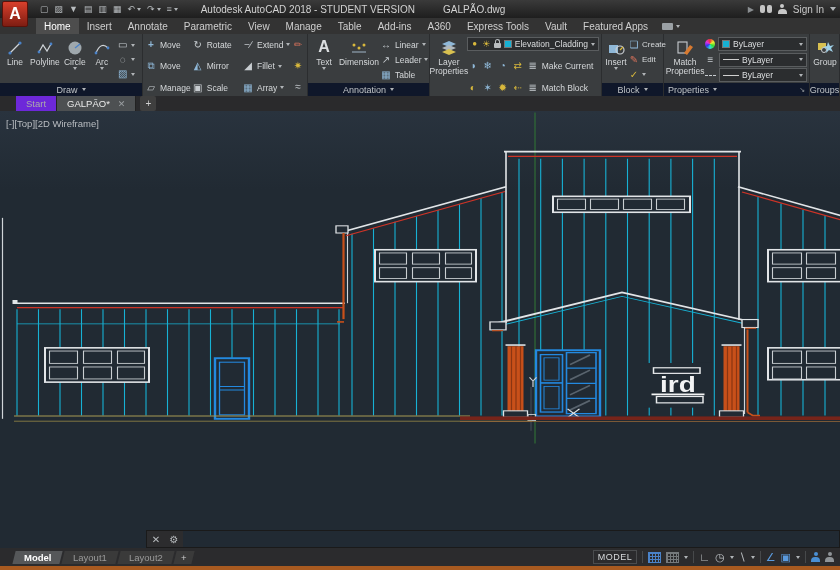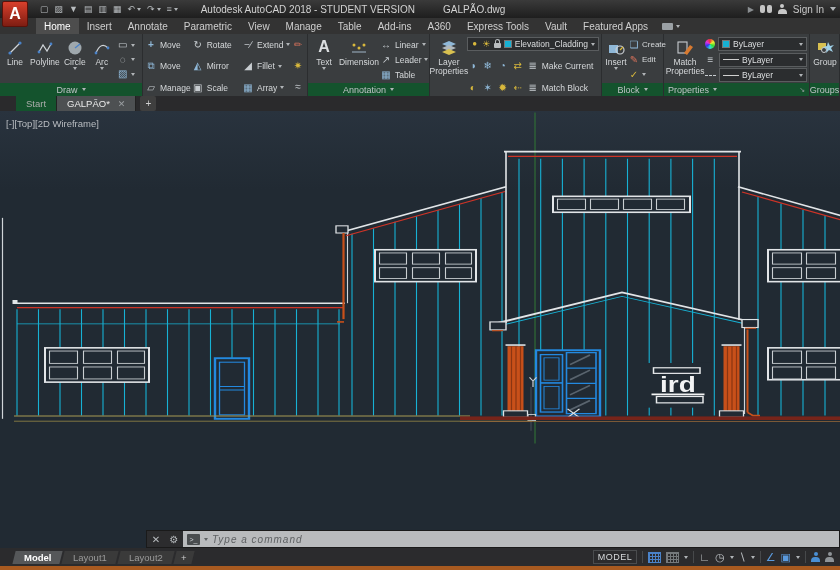--- a/index.html
+++ b/index.html
@@ -37,21 +37,21 @@
     padding-left:36px;font-size:10px;color:#cfcfcf;z-index:40}
   .rtab{padding:0 8px;display:flex;align-items:center;cursor:default;white-space:nowrap}
   .rtab.active{background:#4d4d4d;color:#ffffff}
   .tab-extra{display:flex;align-items:center;gap:3px;padding:0 6px}
   .tab-extra .scr{width:11px;height:7px;background:#9aa0a4;border-radius:1px}
   
   .ribbon{position:absolute;top:34px;left:0;right:0;height:62px;background:#3a3d3f;display:flex;z-index:40}
   .panel{display:flex;flex-direction:column;border-right:1px solid #2b2d2f;min-width:0}
   .panel-body{flex:1;display:flex;align-items:stretch;padding:2px 2px 0 2px;gap:1px}
   .panel-label{height:13px;font-size:9px;color:#bfc3c6;display:flex;align-items:center;justify-content:center;
-    gap:4px;background:#14532d;white-space:nowrap;padding:0 4px}
+    gap:4px;background:#0f172a;white-space:nowrap;padding:0 4px}
   .bigbtn{display:flex;flex-direction:column;align-items:center;justify-content:flex-start;
     font-size:8.5px;color:#d6d9db;padding:1px 1px;line-height:1.05;text-align:center;min-width:26px}
   .bigicon{height:21px;display:flex;align-items:center;justify-content:center}
   .col{display:flex;flex-direction:column;justify-content:space-between;padding:1px 0}
   .smallbtn{display:flex;align-items:center;gap:3px;font-size:8.5px;color:#d6d9db;height:15px;white-space:nowrap}
   .gi{font-size:10px;line-height:1;color:#8fb8d8;width:12px;text-align:center;flex:none}
   .gi.y{color:#d8b83c}.gi.r{color:#d4705a}.gi.w{color:#c8cdd1}
   .minicol{display:flex;flex-direction:column;justify-content:space-between;padding:2px 1px}
   .minirow{display:flex;align-items:center;gap:2px;height:14px}
   .dropbox{display:flex;align-items:center;background:#2b2d2f;border:1px solid #5a5d5f;height:14px;
@@ -60,21 +60,21 @@
   .lock{width:7px;height:5px;background:#b9bdc0;border-radius:1px;position:relative;margin-top:3px;flex:none}
   .lock::before{content:"";position:absolute;top:-4px;left:1px;width:3px;height:4px;border:1px solid #b9bdc0;
     border-bottom:none;border-radius:3px 3px 0 0}
   .cwheel{width:10px;height:10px;border-radius:50%;flex:none;
     background:conic-gradient(#e33,#ee3,#3d3,#3dd,#33e,#d3d,#e33)}
   .lt-line{width:16px;border-top:1.5px solid #d0d0d0}
   .flexline{width:14px;border-top:1.5px solid #c8cdd1}
   
   .filetabs{position:absolute;top:96px;left:0;right:0;height:15px;background:#2a2a2c;display:flex;align-items:stretch;
     padding-left:16px;font-size:9.5px;z-index:30}
-  .ftab{display:flex;align-items:center;gap:8px;padding:0 10px;color:#ababab;background:#14532d;
+  .ftab{display:flex;align-items:center;gap:8px;padding:0 10px;color:#ababab;background:#6d28d9;
     border-right:1px solid #222;cursor:default}
   .ftab.active{background:#4d5052;color:#ececec}
   .ftab .x{color:#9a9ea1;font-size:9px}
   .newtab{width:16px;display:flex;align-items:center;justify-content:center;color:#cfcfcf;background:#3f3f3f;
     margin-left:4px;border-radius:2px;font-size:10px}
   
   .canvas{position:absolute;top:111px;left:0;width:840px;height:437px;background:#212a33;z-index:1}
   .vplabel{position:absolute;top:7px;left:6px;color:#b9bdc1;font-size:9.5px;z-index:5}
   
   .cmdbar{position:absolute;left:146px;right:0;top:530px;height:18px;display:flex;z-index:20;
@@ -638,25 +638,20 @@
       <path d="M460 500.5H840" stroke="#9a6a3a" stroke-width="1.2"></path>
     </g>
   </svg>
 </div>
 
 <div class="cmdbar">
   <div class="cmd-left">
     <span>✕</span>
     <span>⚙</span>
   </div>
-  <div class="cmd-input">
-    <span class="cmd-chip">&gt;_</span>
-    <i class="caret sm" style="border-top-color:#5e6163"></i>
-    <span class="cmd-text">Type  a  command</span>
-  </div>
 </div>
 
 <div class="statusbar">
   <div class="mtabs">
     <div class="mtab active">
         <span>Model</span>
       </div>
     <div class="mtab">
         <span>Layout1</span>
       </div>

